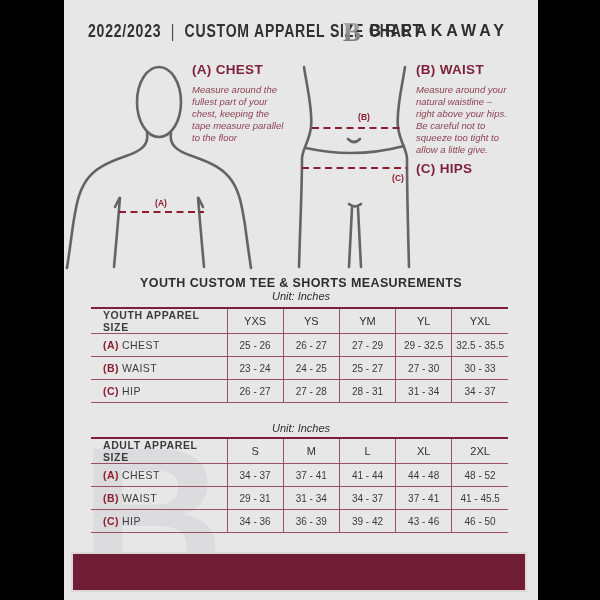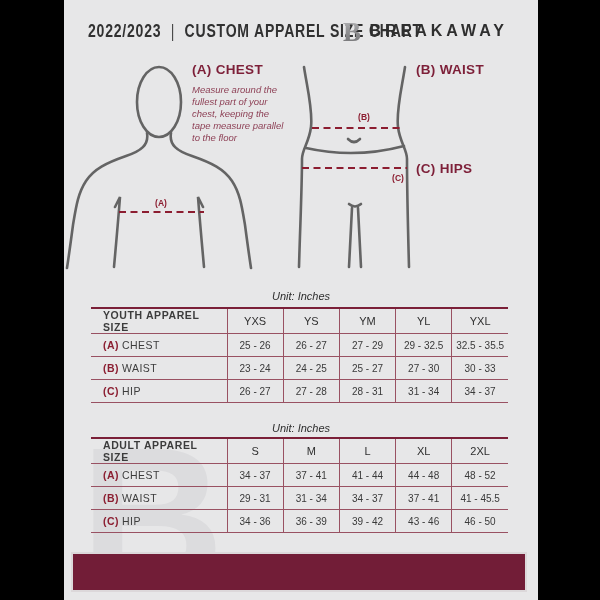--- a/index.html
+++ b/index.html
@@ -110,25 +110,32 @@
     <div class="guide g-chest">
       <div class="guide-h">(A) CHEST</div>
       <div class="guide-body">Measure around the
 fullest part of your
 chest, keeping the
 tape measure parallel
 to the floor</div>
     </div>
     <div class="guide g-waist">
       <div class="guide-h">(B) WAIST</div>
+      <div class="guide-body">Measure around your
+natural waistline –
+right above your hips.
+Be careful not to
+squeeze too tight to
+allow a little give.</div>
     </div>
     <div class="guide g-hips">
       <div class="guide-h">(C) HIPS</div>
     </div>
 
+    <div class="tbl-title" style="top:276px">YOUTH CUSTOM TEE &amp; SHORTS MEASUREMENTS</div>
     <div class="tbl-unit" style="top:290px">Unit: Inches</div>
 
     <table class="size-table" style="top:307px">
       <colgroup>
           <col style="width:136px">
           <col>
           <col>
           <col>
           <col>
           <col>

